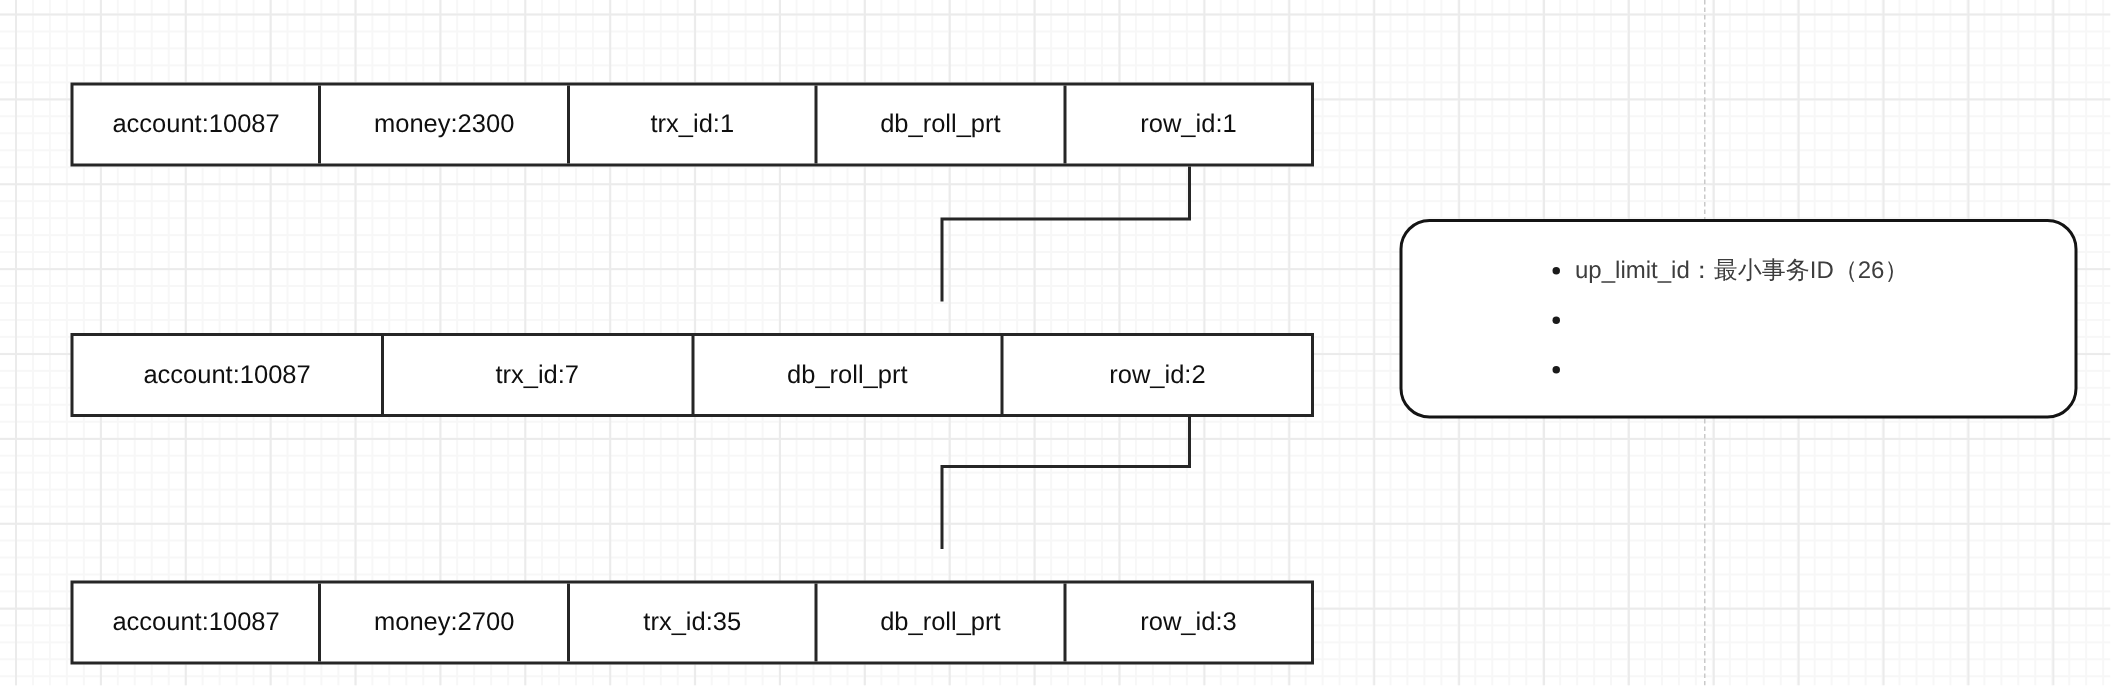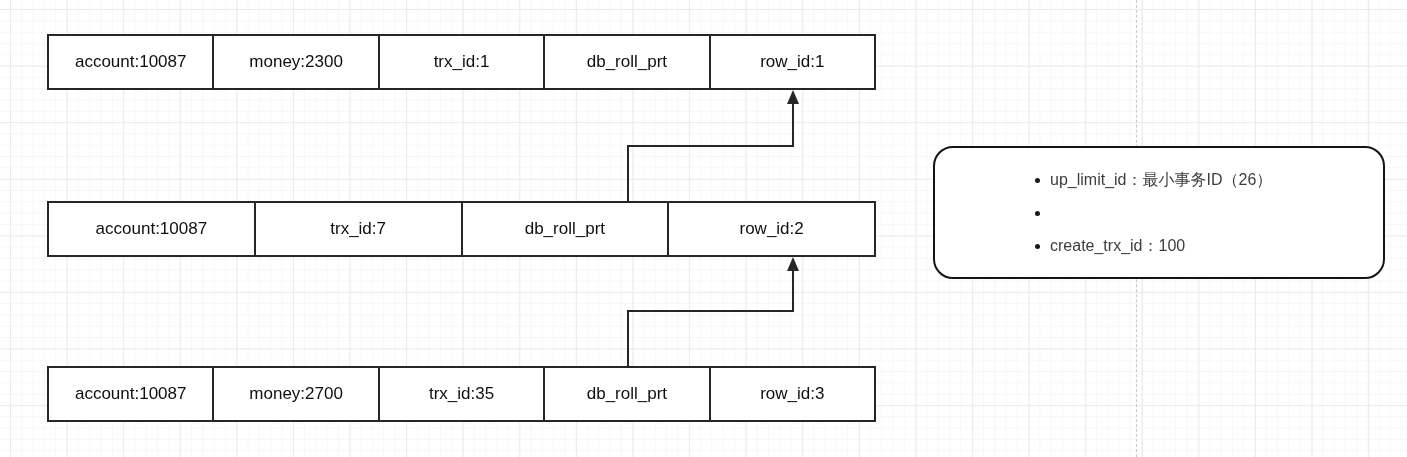--- a/index.html
+++ b/index.html
@@ -33,20 +33,21 @@
     z-index: 2;
   }
   .version-row {
     position: absolute;
     left: 47px;
     width: 829px; height: 56px;
     display: flex;
     border: 2px solid #262626;
     background: #ffffff;
     z-index: 3;
+    margin-top: 21px;
   }
   .version-row .cell {
     flex: 1 1 0;
     display: flex;
     align-items: center;
     justify-content: center;
     font-size: 17px;
     color: #0f0f0f;
     border-left: 2px solid #262626;
     white-space: nowrap;
@@ -140,18 +141,17 @@
   <div class="readview-box">
     <div class="readview-item">
       <span class="bullet"></span>
       <span>up_limit_id：最小事务ID（26）</span>
     </div>
     <div class="readview-item">
       <span class="bullet"></span>
     </div>
     <div class="readview-item">
       <span class="bullet"></span>
-      <span>create_trx_id：100</span>
     </div>
   </div>
 
 
 </div>
 
 </body></html>

